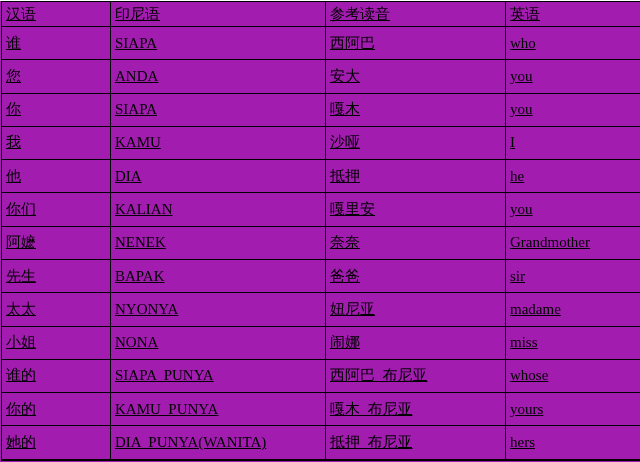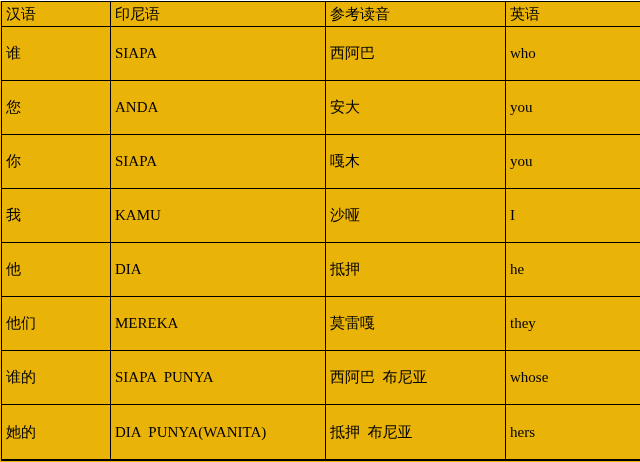--- a/index.html
+++ b/index.html
@@ -3,22 +3,23 @@
 <meta charset="utf-8">
 <style>
   html, body {
     margin: 0;
     padding: 0;
     background: #ffffff;
   }
   .page {
     width: 640px;
     height: 462px;
-    background: #eab308;
+    background: #a21caf;
     box-sizing: border-box;
+    text-decoration: underline;
   }
   table.vocab {
     width: 639px;
     height: 460px;
     border-collapse: collapse;
     table-layout: fixed;
     margin: 1px 0 0 1px;
     font-family: "Liberation Serif", "DejaVu Serif", serif;
     font-size: 15px;
     color: #000000;
@@ -83,30 +84,60 @@
           <td>沙哑</td>
           <td>I</td>
         </tr>
         <tr>
           <td>他</td>
           <td>DIA</td>
           <td>抵押</td>
           <td>he</td>
         </tr>
         <tr>
-          <td>他们</td>
-          <td>MEREKA</td>
-          <td>莫雷嘎</td>
-          <td>they</td>
+          <td>你们</td>
+          <td>KALIAN</td>
+          <td>嘎里安</td>
+          <td>you</td>
+        </tr>
+        <tr>
+          <td>阿嬷</td>
+          <td>NENEK</td>
+          <td>奈奈</td>
+          <td>Grandmother</td>
+        </tr>
+        <tr>
+          <td>先生</td>
+          <td>BAPAK</td>
+          <td>爸爸</td>
+          <td>sir</td>
+        </tr>
+        <tr>
+          <td>太太</td>
+          <td>NYONYA</td>
+          <td>妞尼亚</td>
+          <td>madame</td>
+        </tr>
+        <tr>
+          <td>小姐</td>
+          <td>NONA</td>
+          <td>闹娜</td>
+          <td>miss</td>
         </tr>
         <tr>
           <td>谁的</td>
           <td>SIAPA  PUNYA</td>
           <td>西阿巴  布尼亚</td>
           <td>whose</td>
+        </tr>
+        <tr>
+          <td>你的</td>
+          <td>KAMU  PUNYA</td>
+          <td>嘎木  布尼亚</td>
+          <td>yours</td>
         </tr>
         <tr>
           <td>她的</td>
           <td>DIA  PUNYA(WANITA)</td>
           <td>抵押  布尼亚</td>
           <td>hers</td>
         </tr>
       </tbody>
   </table>
 </div>

